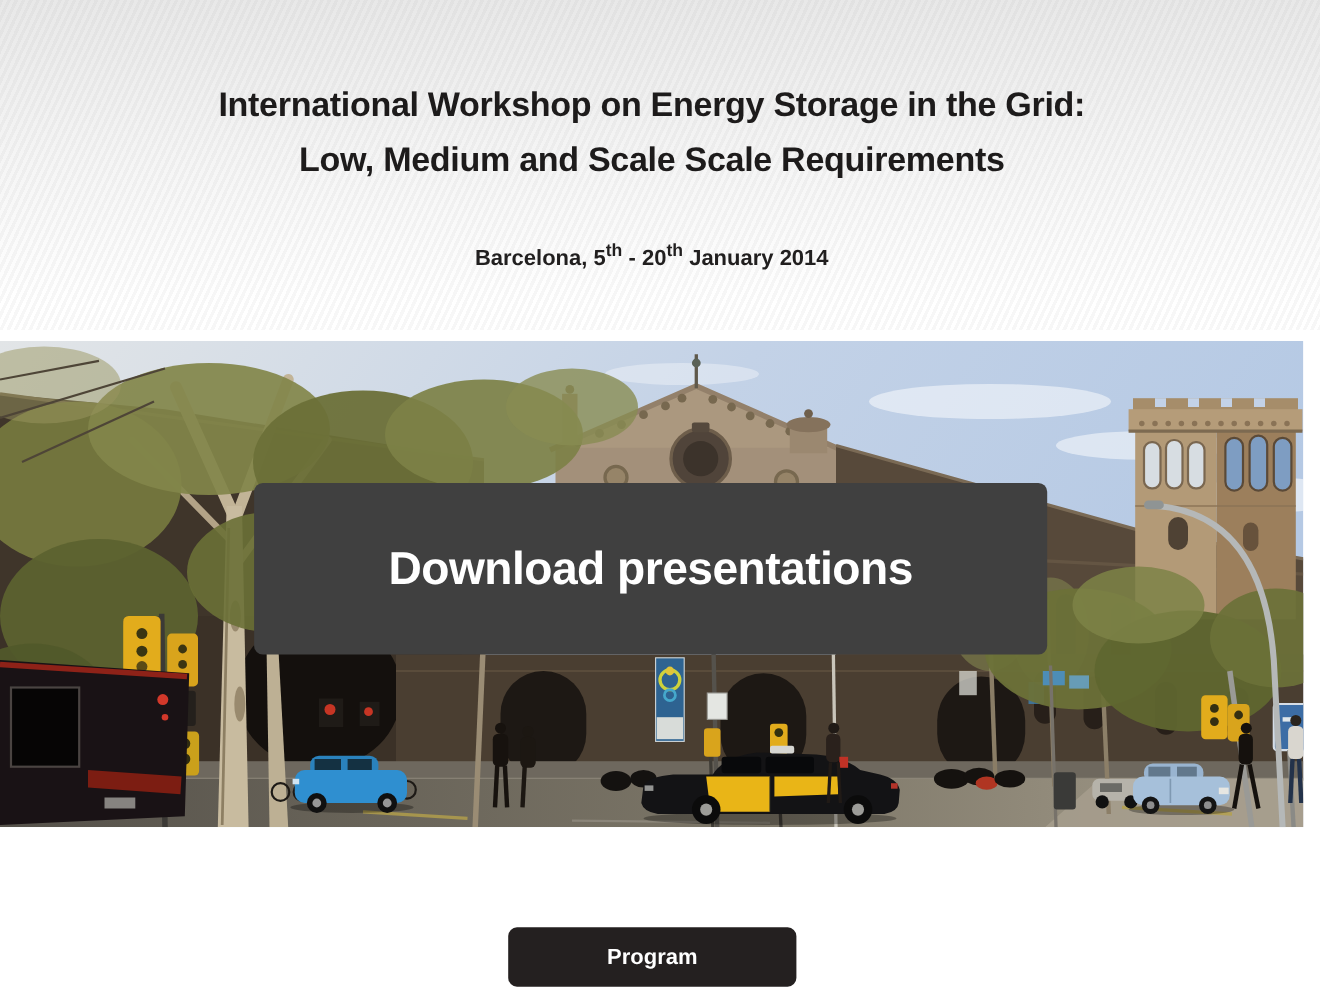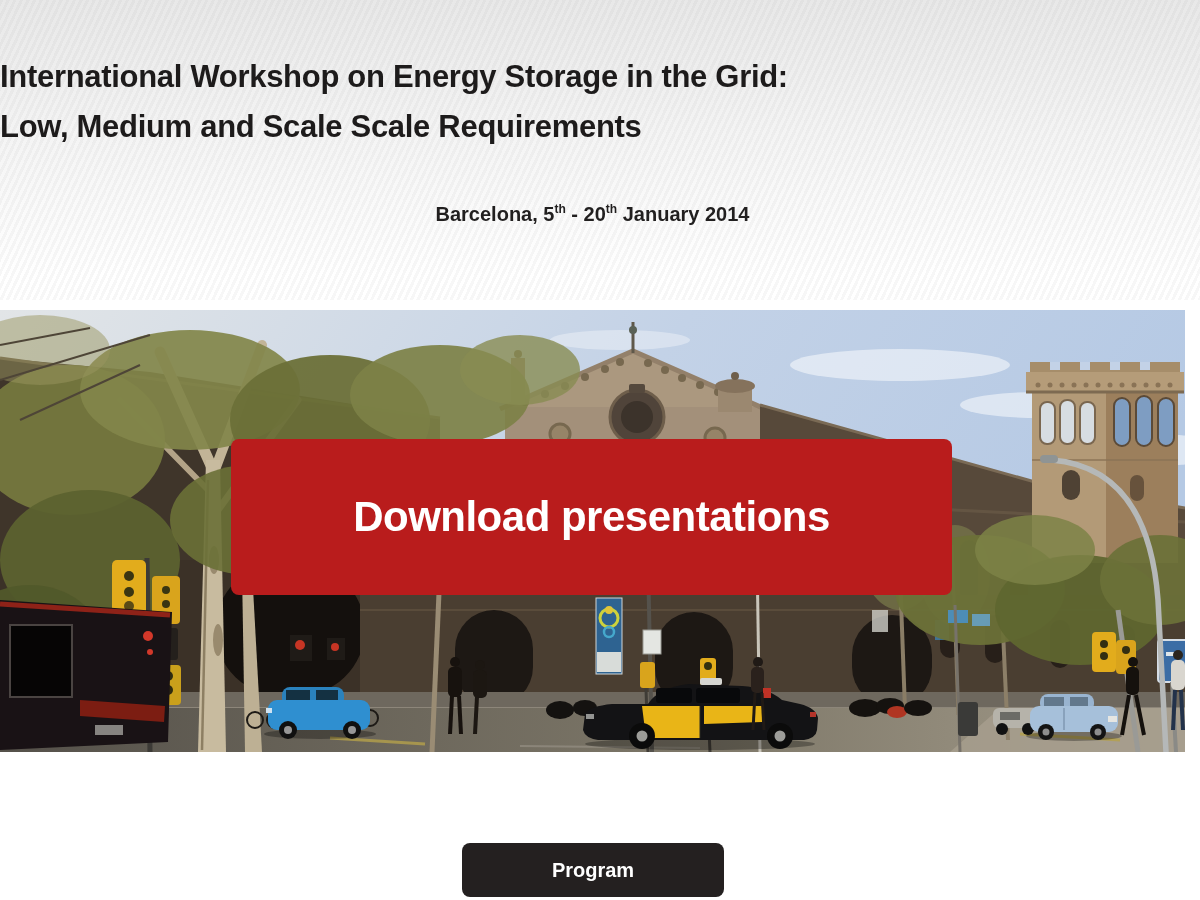--- a/index.html
+++ b/index.html
@@ -10,36 +10,36 @@
   }
   .page{position:absolute;inset:0;width:1200px;height:900px;}
   .top-texture{
     position:absolute;left:0;top:0;width:1200px;height:300px;
     background:
       repeating-linear-gradient(115deg, rgba(140,140,140,0.07) 0 3px, rgba(255,255,255,0) 3px 6px),
       linear-gradient(180deg,#e8e8e8 0%,#f4f4f4 45%,#ffffff 92%);
   }
   .content{position:absolute;left:0;top:0;width:1185px;}
   h1.title{
-    margin:0;padding-top:52px;
-    color:#1d1b1b;
+    margin:0;padding-top:70px;
+    text-align:center;color:#1d1b1b;
     font-size:31px;line-height:50px;font-weight:700;letter-spacing:-0.3px;
   }
   .event-date{
     margin:50px 0 0 0;text-align:center;color:#211f1f;
     font-size:20px;font-weight:700;
   }
-  .event-date sup{font-size:12px;font-weight:700;text-align:center;}
+  .event-date sup{font-size:16px;font-weight:700;text-align:center;}
   .photo-wrap{
     position:absolute;left:0;top:310px;width:1185px;height:442px;overflow:hidden;
   }
   .photo-wrap svg{display:block;width:1185px;height:442px;}
   .overlay-btn{
     position:absolute;left:231px;top:439px;width:721px;height:156px;
-    background:#b91c1c;border-radius:8px;
+    background:#404040;border-radius:8px;
     display:flex;align-items:center;justify-content:center;
     color:#ffffff;font-size:42px;font-weight:700;letter-spacing:-0.5px;
     cursor:pointer;
   }
   .program-btn{
     position:absolute;left:462px;top:843px;width:262px;height:54px;
     background:#242020;border-radius:8px;
     display:flex;align-items:center;justify-content:center;
     color:#ffffff;font-size:20px;font-weight:700;
     cursor:pointer;

